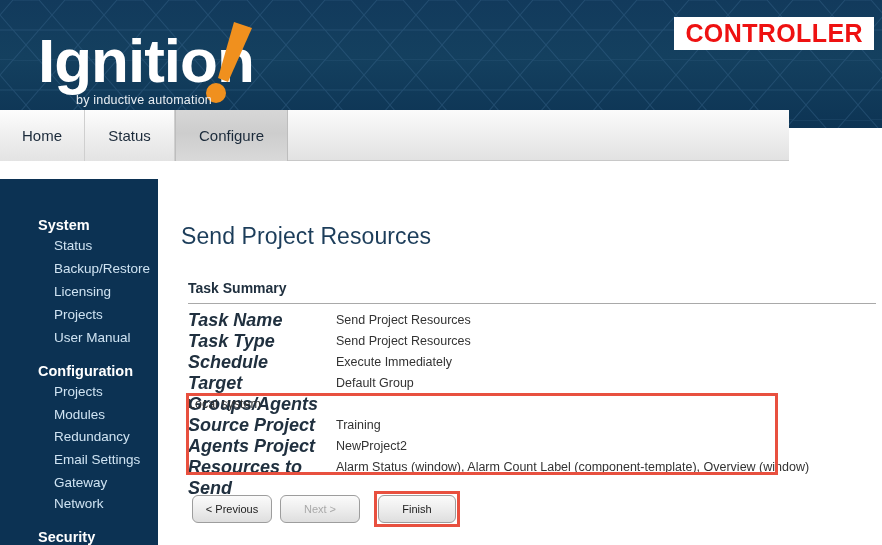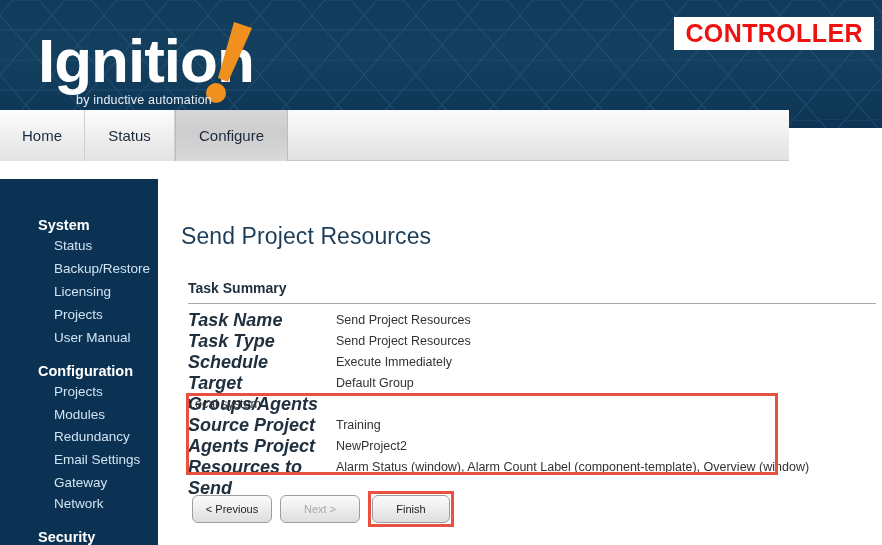--- a/index.html
+++ b/index.html
@@ -141,20 +141,21 @@
     border: 1px solid #9d9d9d;
     border-radius: 6px;
     cursor: pointer;
     display: flex; align-items: center; justify-content: center;
   }
   .btn.disabled { color: #a9a9a9; cursor: default; }
   .btn-wrap-finish {
     border: 3px solid #e8503f;
     padding: 1px;
     display: inline-flex;
+    margin-left: 6px;
     margin-top: -4px;
   }
   .btn-wrap-finish .btn { min-width: 78px; }
 </style>
 </head>
 <body>
 
 <div id="app">
 
   <div class="header">

